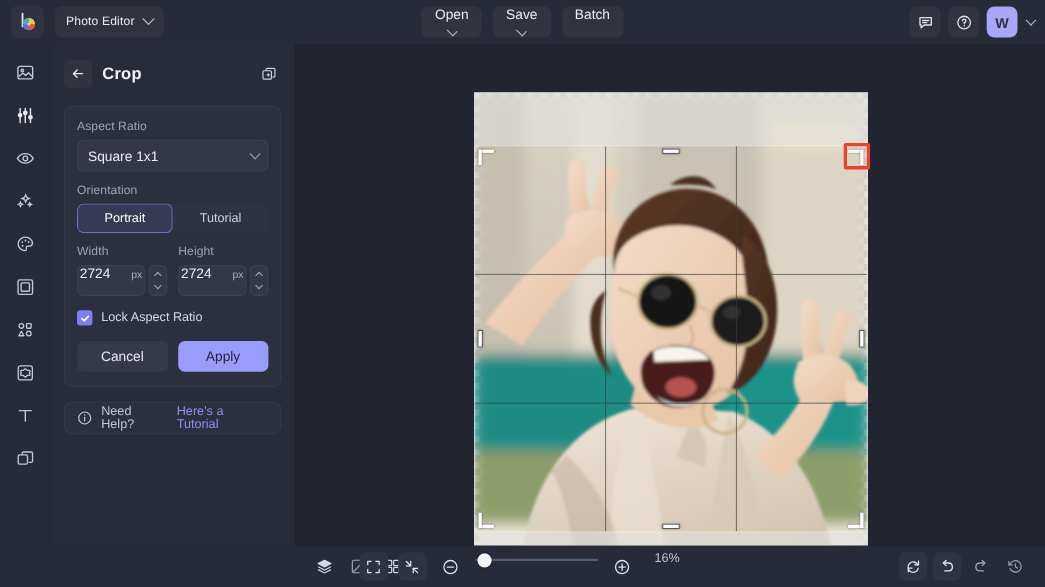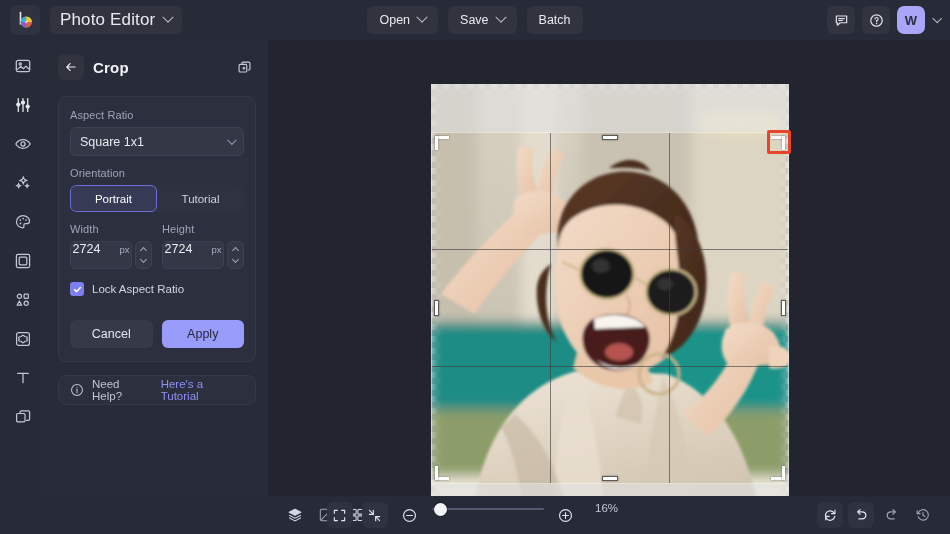--- a/index.html
+++ b/index.html
@@ -40,36 +40,36 @@
   .app-switcher {
     height: 28px;
     border-radius: 6px;
     background: #31343f;
     display: flex; align-items: center;
     gap: 9px;
     padding: 0 10px;
     cursor: pointer;
   }
   .app-switcher .lbl {
-    font-size: 17px; color: #e9eaf0; letter-spacing: .15px;
+    font-size: 11px; color: #e9eaf0; letter-spacing: .15px;
   }
   .chev {
     width: 8px; height: 8px;
     border-right: 1.4px solid #b6bac9;
     border-bottom: 1.4px solid #b6bac9;
     transform: rotate(45deg) translate(-2px,-2px);
   }
 
   .topbar-center {
     position: absolute; left: 0; right: 0;
     display: flex; justify-content: center; align-items: center;
     gap: 10px;
     pointer-events: none;
   }
-  .topbar-center > * { pointer-events: auto; }
+  .topbar-center > * { pointer-events: auto; flex-direction: column; }
   .tb-btn {
     height: 28px;
     border-radius: 6px;
     background: #31343f;
     display: flex; align-items: center; gap: 8px;
     padding: 0 12px;
     font-size: 12.5px; color: #e9eaf0;
     cursor: pointer; border: none;
     font-family: inherit;
   }
@@ -599,21 +599,21 @@
 
         <div class="check-row" style="margin-top:13px">
           <span class="cbox">
             <svg width="9" height="9" viewBox="0 0 10 10" fill="none" stroke="#ffffff" stroke-width="1.7">
               <path d="M1.7 5.2l2.2 2.2 4.3-4.6" stroke-linecap="round" stroke-linejoin="round"></path>
             </svg>
           </span>
           <span class="check-lbl">Lock Aspect Ratio</span>
         </div>
 
-        <div class="btn-row" style="margin-top:24px">
+        <div class="btn-row" style="margin-top:14px">
           <button class="btn btn-cancel">Cancel</button>
           <button class="btn btn-apply">Apply</button>
         </div>
       </div>
 
       <div class="help-box">
         <svg width="14" height="14" viewBox="0 0 16 16" fill="none" stroke="#c2c6d4" stroke-width="1.2">
           <circle cx="8" cy="8" r="6.2"></circle>
           <path d="M8 7.2v4" stroke-linecap="round"></path>
           <circle cx="8" cy="4.9" r=".72" fill="#c2c6d4" stroke="none"></circle>

